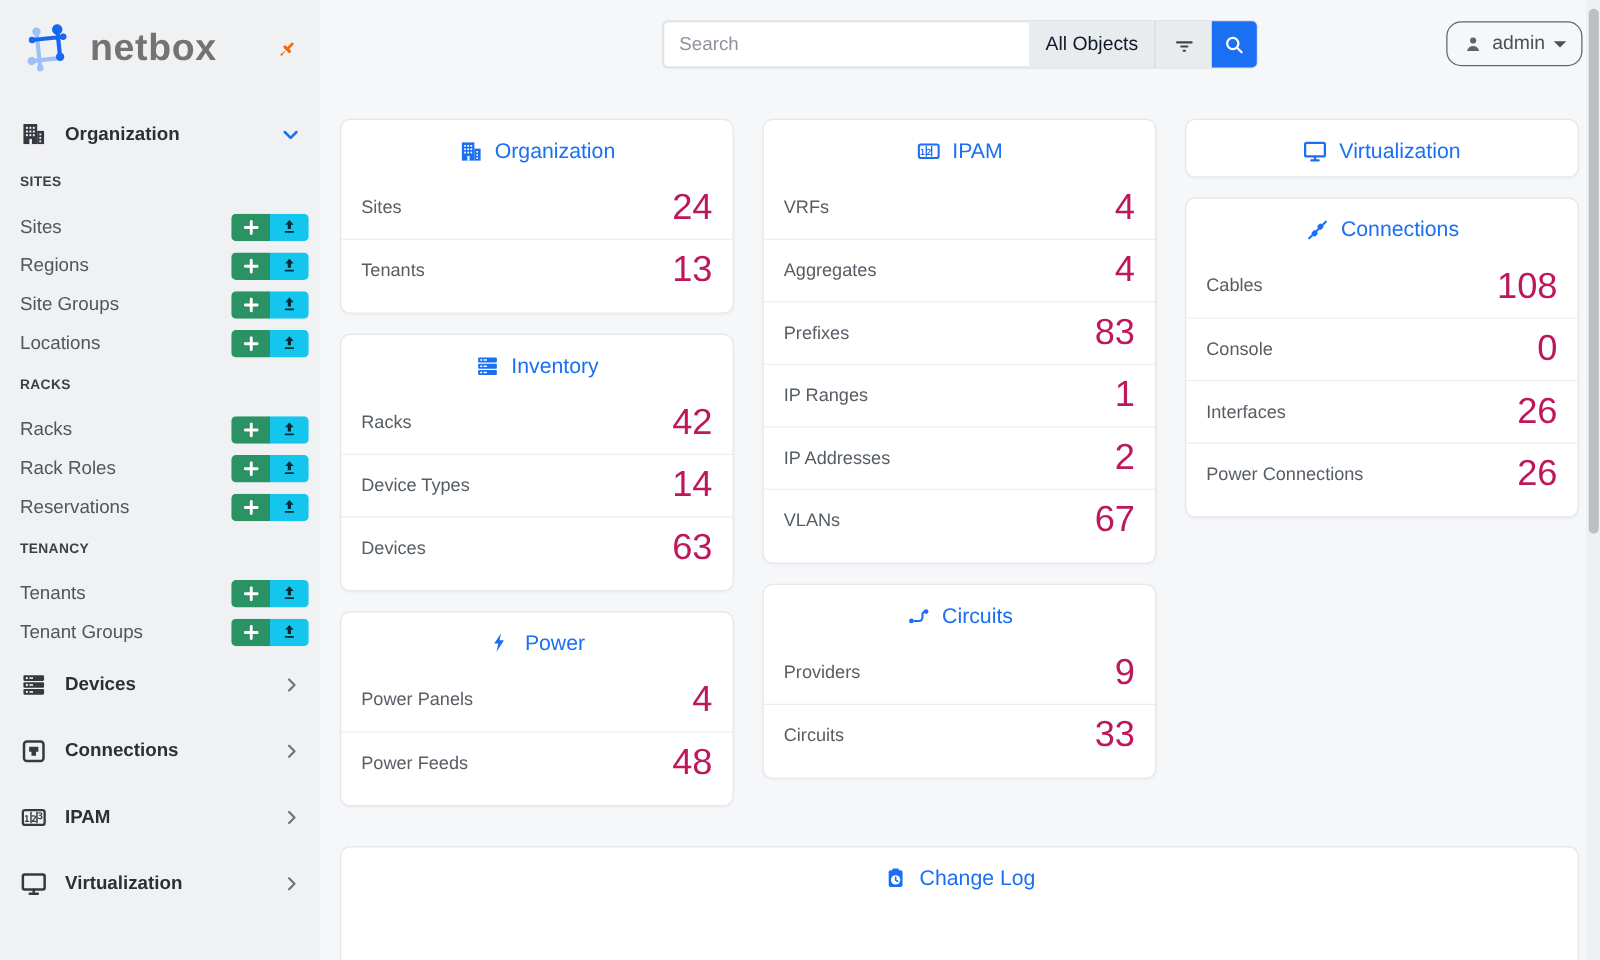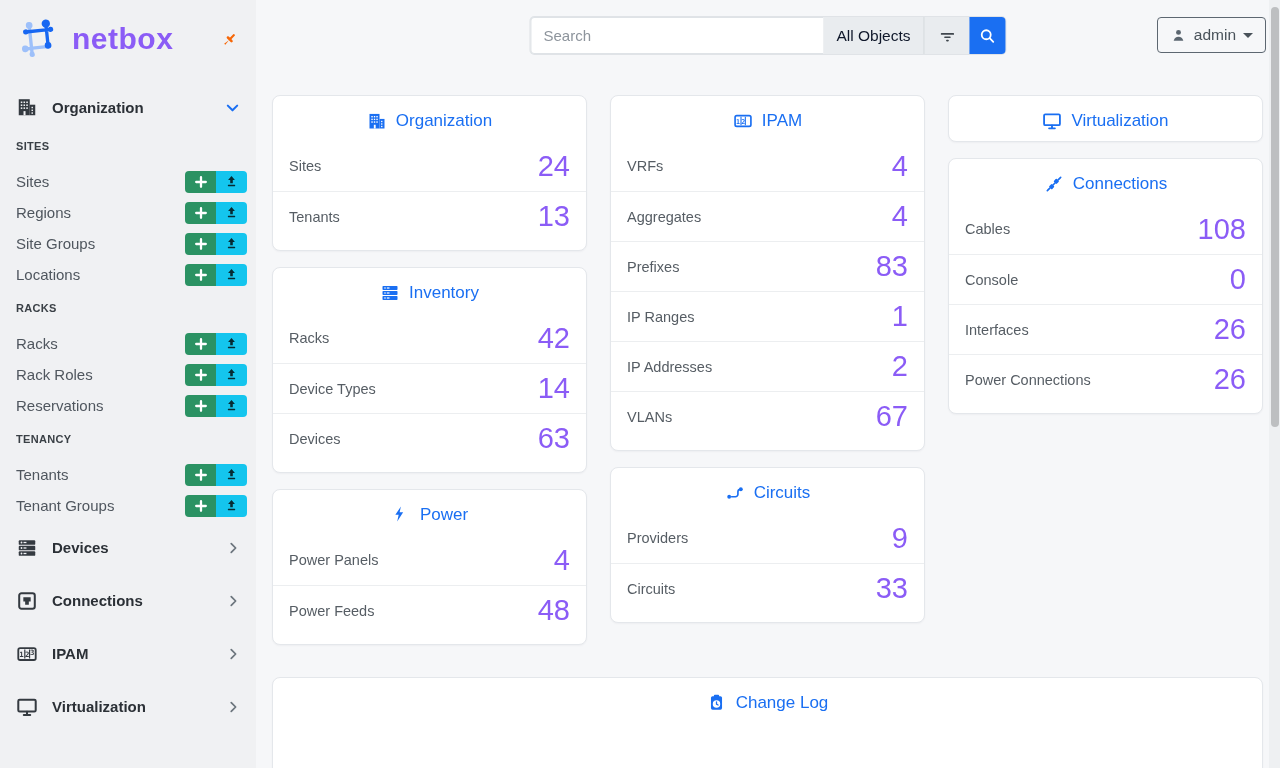--- a/index.html
+++ b/index.html
@@ -13,21 +13,21 @@
   }
   
   .sidebar {
     width:256px; min-width:256px; height:768px;
     background:#f0f1f3;
     padding-top:14px;
     overflow:hidden;
   }
   .logo-row { display:flex; align-items:center; padding:0 16px; height:50px; margin-bottom:22px; }
   .logo-mark { width:46px; height:46px; }
-  .logo-text { font-size:30px; font-weight:bold; color:#8b5cf6; margin-left:10px; letter-spacing:.5px; }
+  .logo-text { font-size:30px; font-weight:bold; color:#737373; margin-left:10px; letter-spacing:.5px; }
   .pin-btn { margin-left:auto; width:22px; height:22px; display:flex; align-items:center; justify-content:center; cursor:pointer; }
 
   .nav-group-hdr {
     display:flex; align-items:center; gap:14px;
     height:42px; padding:0 16px;
     font-size:15px; font-weight:bold; color:#2b3036;
     cursor:pointer;
   }
   .nav-group { height:53px; }
   .nav-group .chev { margin-left:auto; }
@@ -75,21 +75,21 @@
     width:46px; display:flex; align-items:center; justify-content:center;
     background:#e9ecef; border-left:1px solid #d6dadd; cursor:pointer;
   }
   .search-btn {
     width:36px; display:flex; align-items:center; justify-content:center;
     background:#1a6ff2; border-radius:0 4px 4px 0; cursor:pointer;
   }
   .user-btn {
     position:absolute; right:14px; top:17px; height:36px;
     display:flex; align-items:center; gap:7px; padding:0 12px;
-    border:1.5px solid #5d6771; border-radius:4px;
+    border:1.5px solid #5d6771; border-radius:12px;
     font-size:15.5px; color:#49525a; background:transparent; cursor:pointer;
   }
   .caret-down { width:0; height:0; border-left:5px solid transparent; border-right:5px solid transparent; border-top:5px solid #49525a; }
 
   
   .dashboard { padding:25px 17px 0 16px; }
   .cards-grid {
     display:grid; grid-template-columns:315px 315px 315px; column-gap:23px;
     align-items:start;
   }
@@ -104,21 +104,21 @@
     padding:15px 10px 10px; font-size:17px; color:#1a6ff2; cursor:pointer;
   }
   .card-title .t-icon { width:20px; height:20px; display:flex; }
   .card-rows { padding-bottom:9px; }
   .stat-row {
     display:flex; align-items:center; justify-content:space-between;
     height:50px; padding:0 16px;
   }
   .stat-row + .stat-row { border-top:1px solid #eceef0; }
   .stat-label { font-size:14.5px; color:#565d64; cursor:pointer; text-decoration:none; }
-  .stat-value { font-size:29px; color:#8b5cf6; line-height:1; }
+  .stat-value { font-size:29px; color:#be185d; line-height:1; }
   .changelog-card { margin-top:32px; height:120px; }
 
   
   .scrollbar-track { position:absolute; right:0; top:0; width:11px; height:768px; background:#eef0f2; }
   .scrollbar-thumb { position:absolute; right:1.5px; top:7px; width:8px; height:420px; background:#bdbfc1; border-radius:4px; cursor:pointer; }
 
   svg { display:block; }
 </style>
 </head>
 <body>

